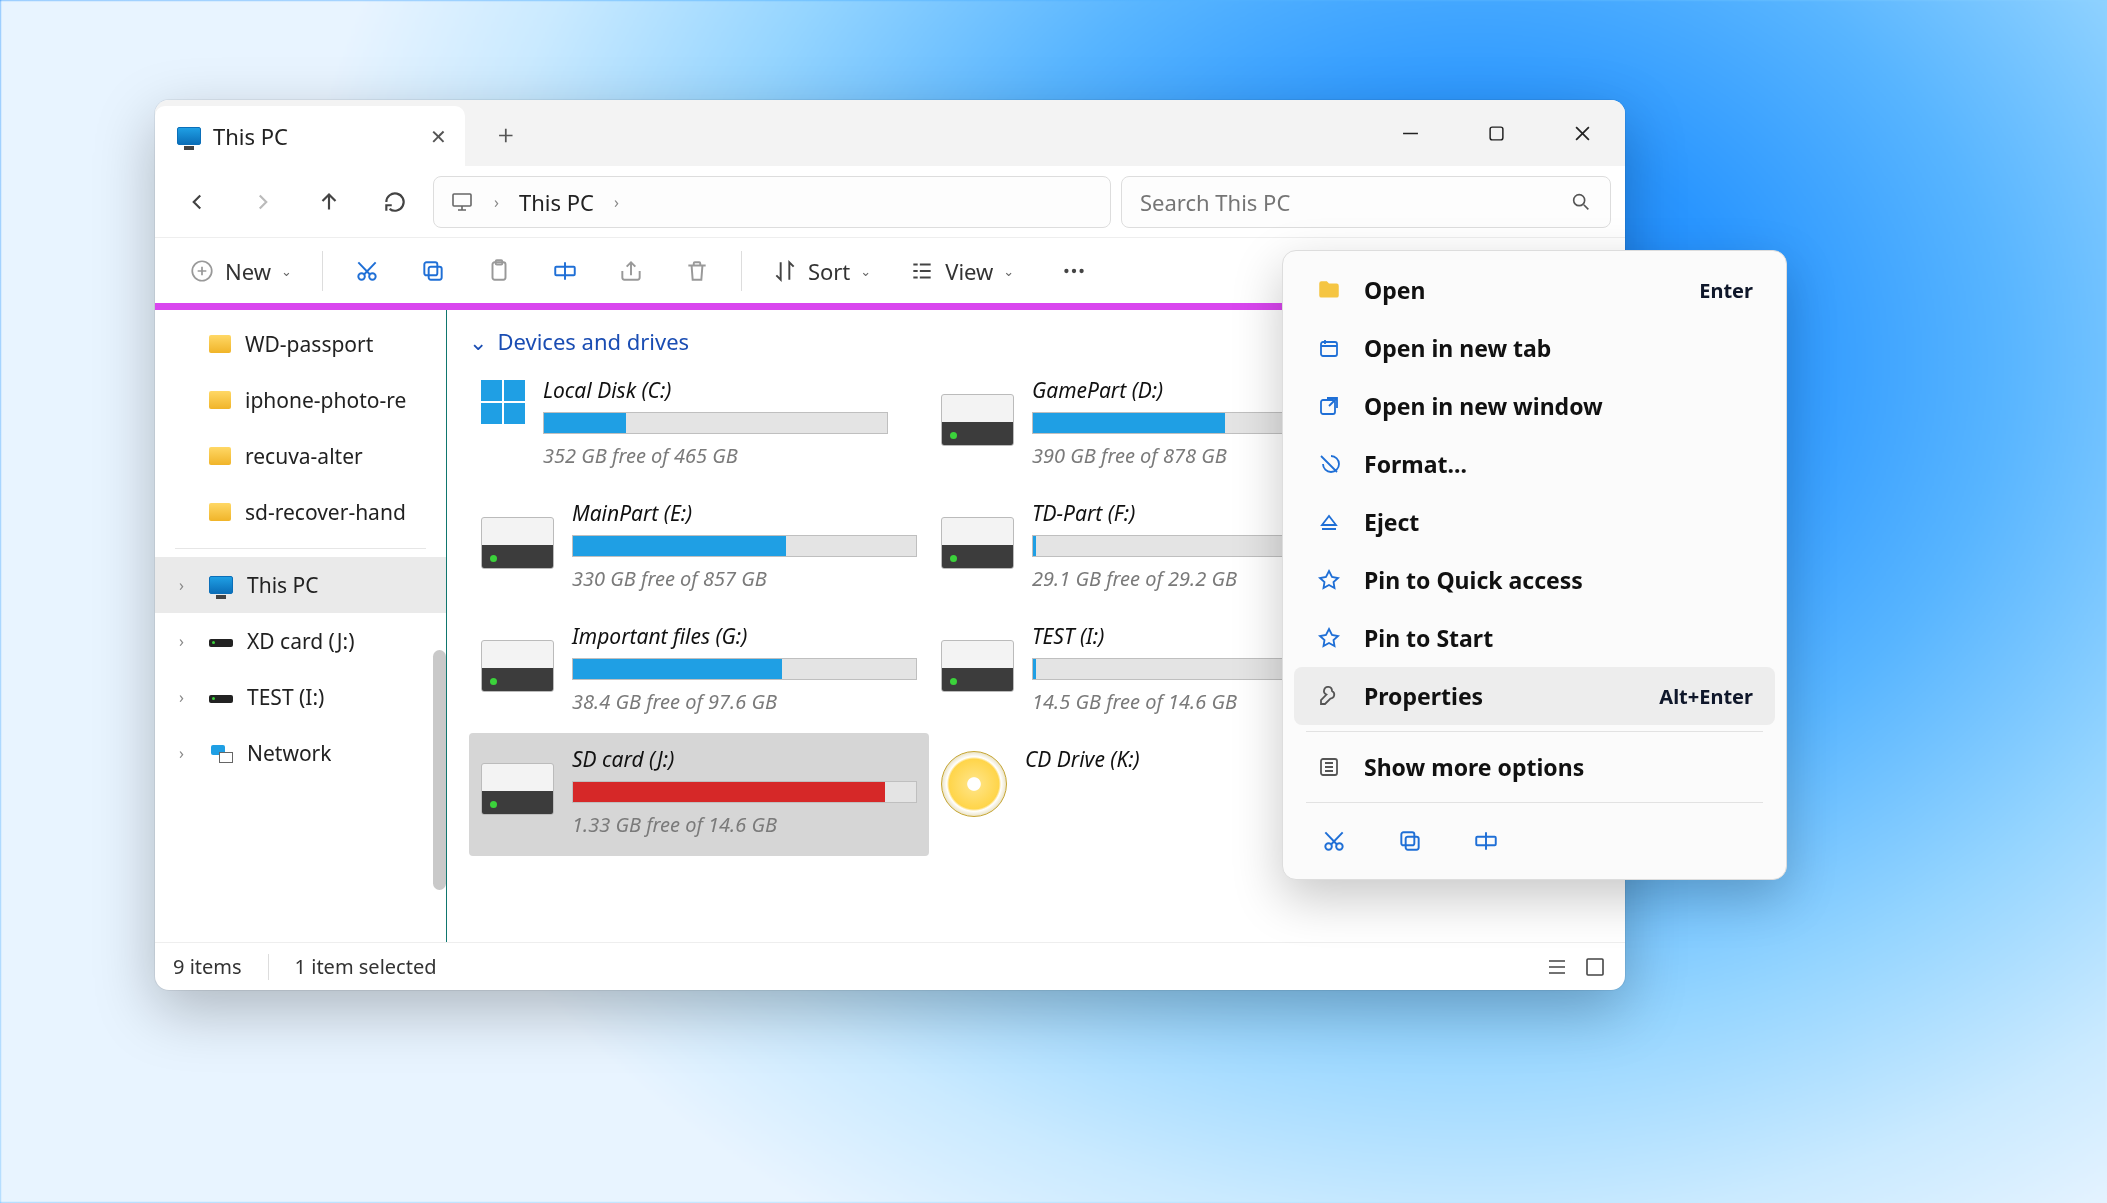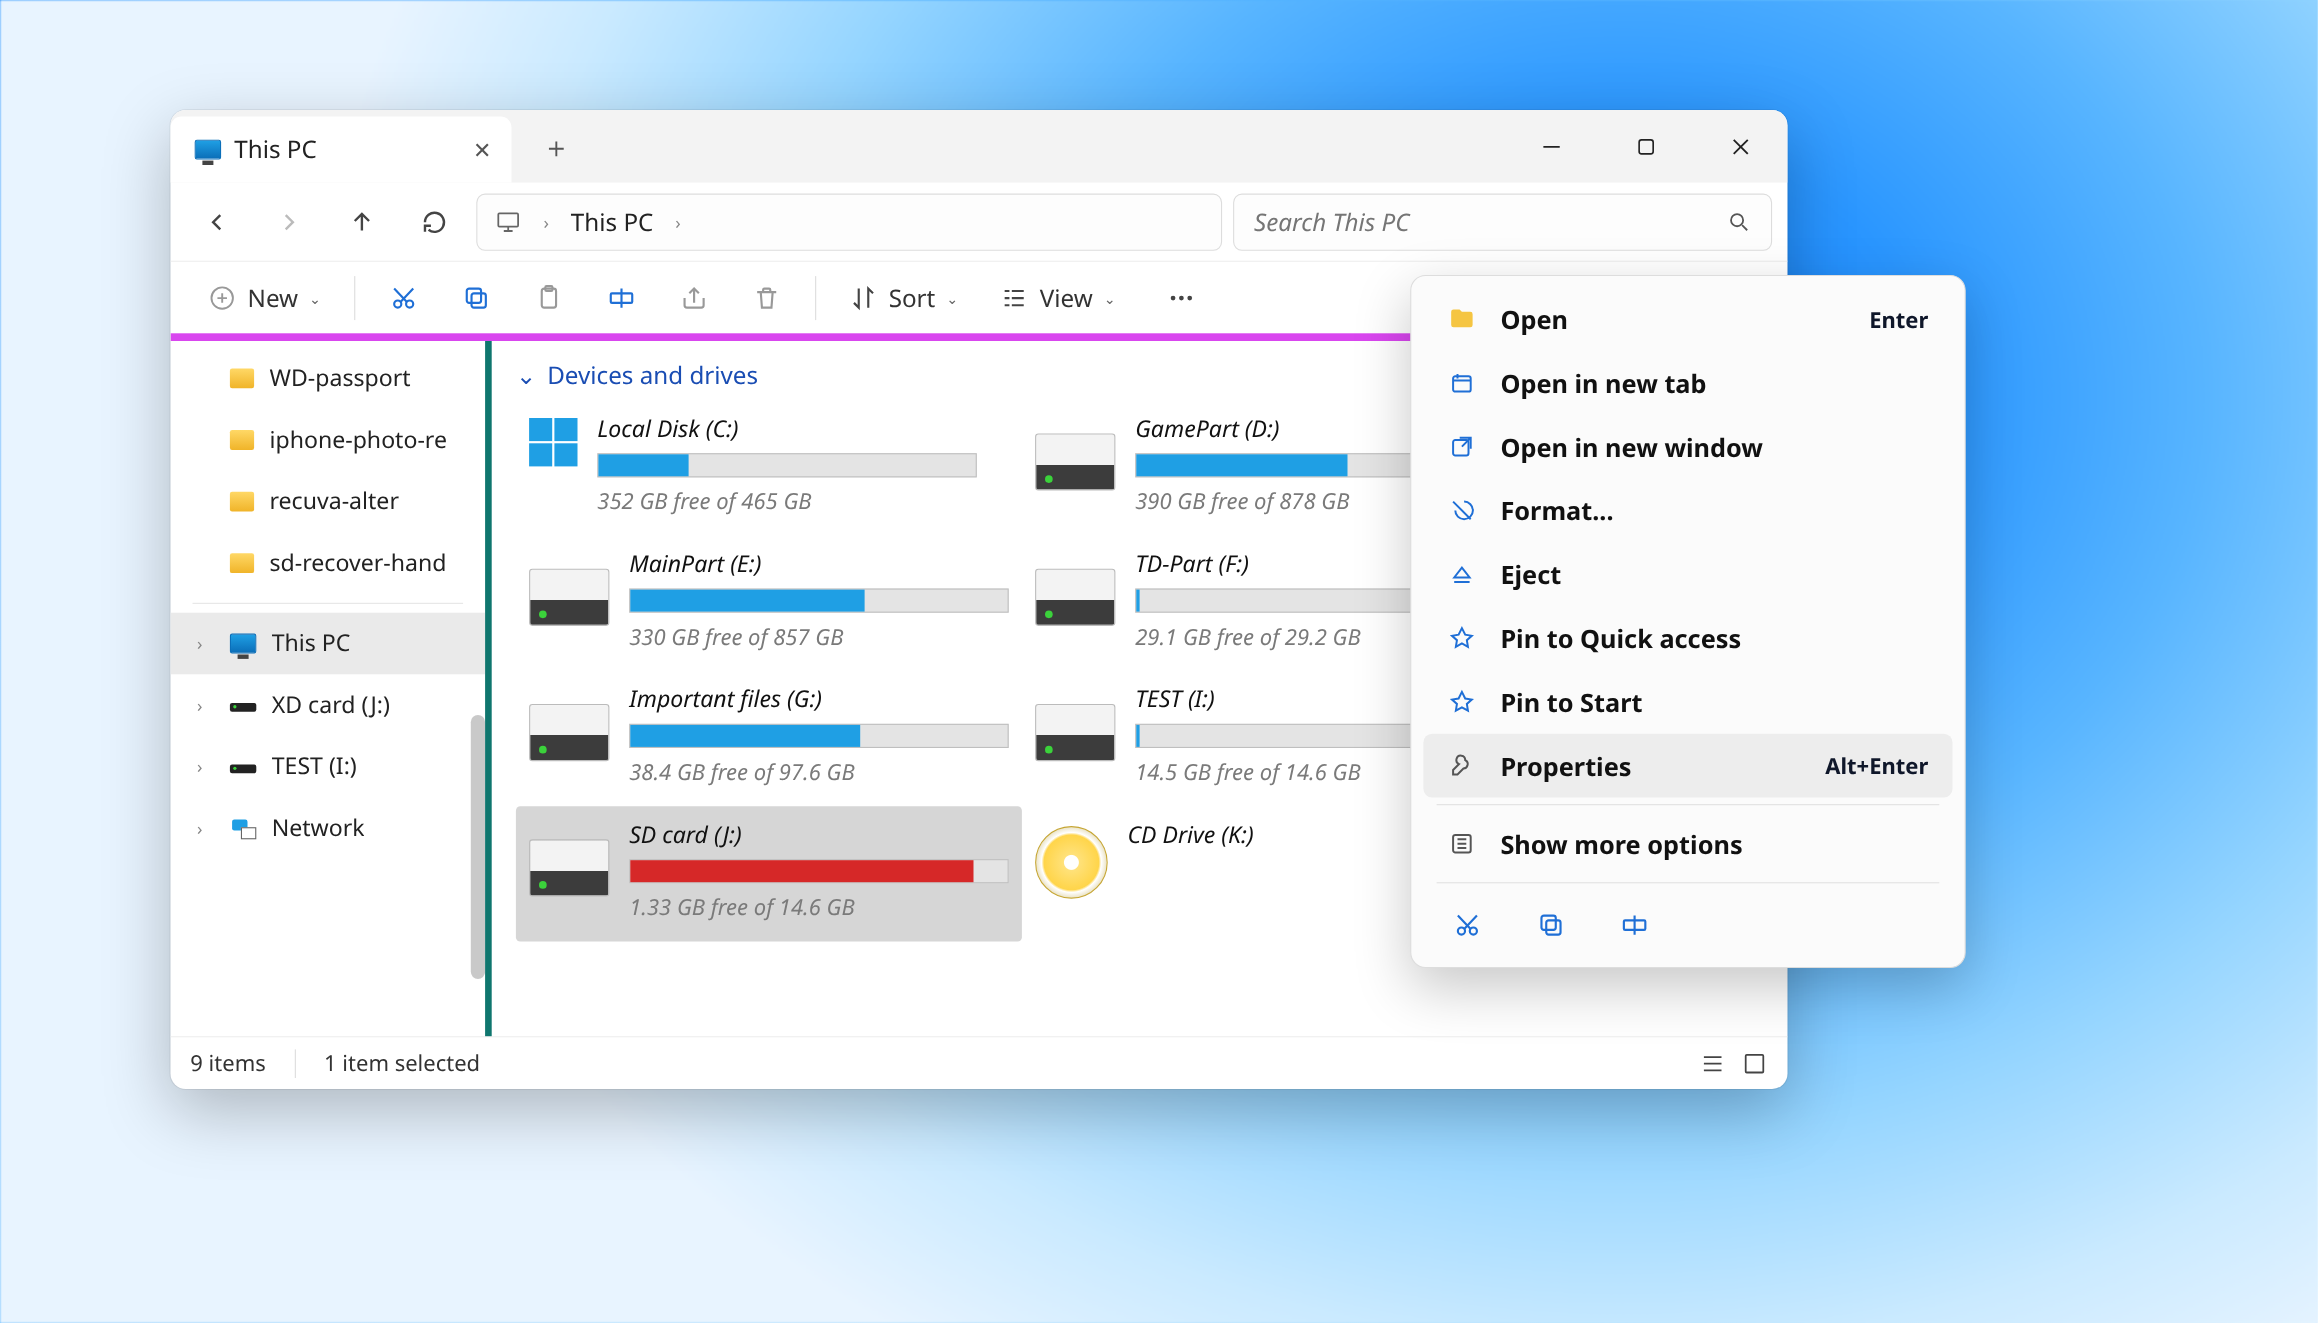--- a/index.html
+++ b/index.html
@@ -27,31 +27,31 @@
 .win-controls { margin-left: auto; display: flex; align-items: center; }
 .win-btn { width: 86px; height: 52px; display: flex; align-items: center; justify-content: center; cursor: pointer; }
 .win-btn svg { width: 17px; height: 17px; }
 
 .navrow { display: flex; align-items: center; height: 72px; padding: 0 14px; gap: 10px; border-bottom: 1px solid #eee; }
 .nav-btn { width: 56px; height: 56px; display: flex; align-items: center; justify-content: center; cursor: pointer; border-radius: 6px; }
 .nav-btn svg { width: 26px; height: 26px; color: #444; }
 .addr { display: flex; align-items: center; height: 52px; flex: 1; border: 1px solid #ddd; border-radius: 8px; padding: 0 16px; gap: 20px; font-size: 22px; color: #222; background: #fdfdfd; }
 .addr .chev { color: #888; font-size: 16px; }
 .search { display: flex; align-items: center; width: 490px; height: 52px; border: 1px solid #ddd; border-radius: 8px; padding: 0 18px; background: #fdfdfd; }
-.search input { border: none; outline: none; flex: 1; font-size: 22px; color: #555; background: transparent; font-style: italic; }
+.search input { border: none; outline: none; flex: 1; font-size: 22px; color: #555; background: transparent; }
 
 .toolbar { display: flex; align-items: center; height: 72px; padding: 0 18px; gap: 6px; border-bottom: 7px solid #d946ef; text-align: right; }
 .tool-btn { display: flex; align-items: center; gap: 10px; height: 54px; padding: 0 16px; border-radius: 6px; cursor: pointer; font-size: 22px; color: #333; }
 .tool-icon { width: 60px; height: 54px; display: flex; align-items: center; justify-content: center; border-radius: 6px; cursor: pointer; }
 .tool-icon svg, .tool-btn svg { width: 26px; height: 26px; }
 .tool-sep { width: 1px; height: 40px; background: #ddd; margin: 0 8px; }
 .chev-sm { font-size: 13px; color: #666; }
 
 .body { display: flex; flex: 1; min-height: 0; }
-.sidebar { width: 292px; border-right: 6px solid #0f766e; overflow-y: auto; padding-top: 6px; position: relative; }
+.sidebar { width: 292px; border-right: 1px solid #0f766e; overflow-y: auto; padding-top: 6px; position: relative; }
 .sidebar .scroll-thumb { position: absolute; right: 0; top: 340px; width: 13px; height: 240px; background: #c9c9c9; border-radius: 7px; }
 .side-item { display: flex; align-items: center; height: 56px; padding: 0 12px 0 24px; gap: 14px; font-size: 21px; color: #222; cursor: pointer; }
 .side-item.selected { background: #eaeaea; }
 .side-item .expander { width: 16px; color: #888; font-size: 16px; }
 .side-item .label { white-space: nowrap; overflow: hidden; text-overflow: clip; }
 .side-sep { height: 1px; background: #e6e6e6; margin: 8px 20px; }
 .folder-ic { width: 22px; height: 18px; background: linear-gradient(#ffd866, #f0b429); border-radius: 2px; display: inline-block; }
 
 .main { flex: 1; padding: 16px 22px; overflow: auto; }
 .group-header { display: flex; align-items: center; gap: 10px; color: #1a4db3; font-size: 22px; margin-bottom: 8px; cursor: pointer; }

